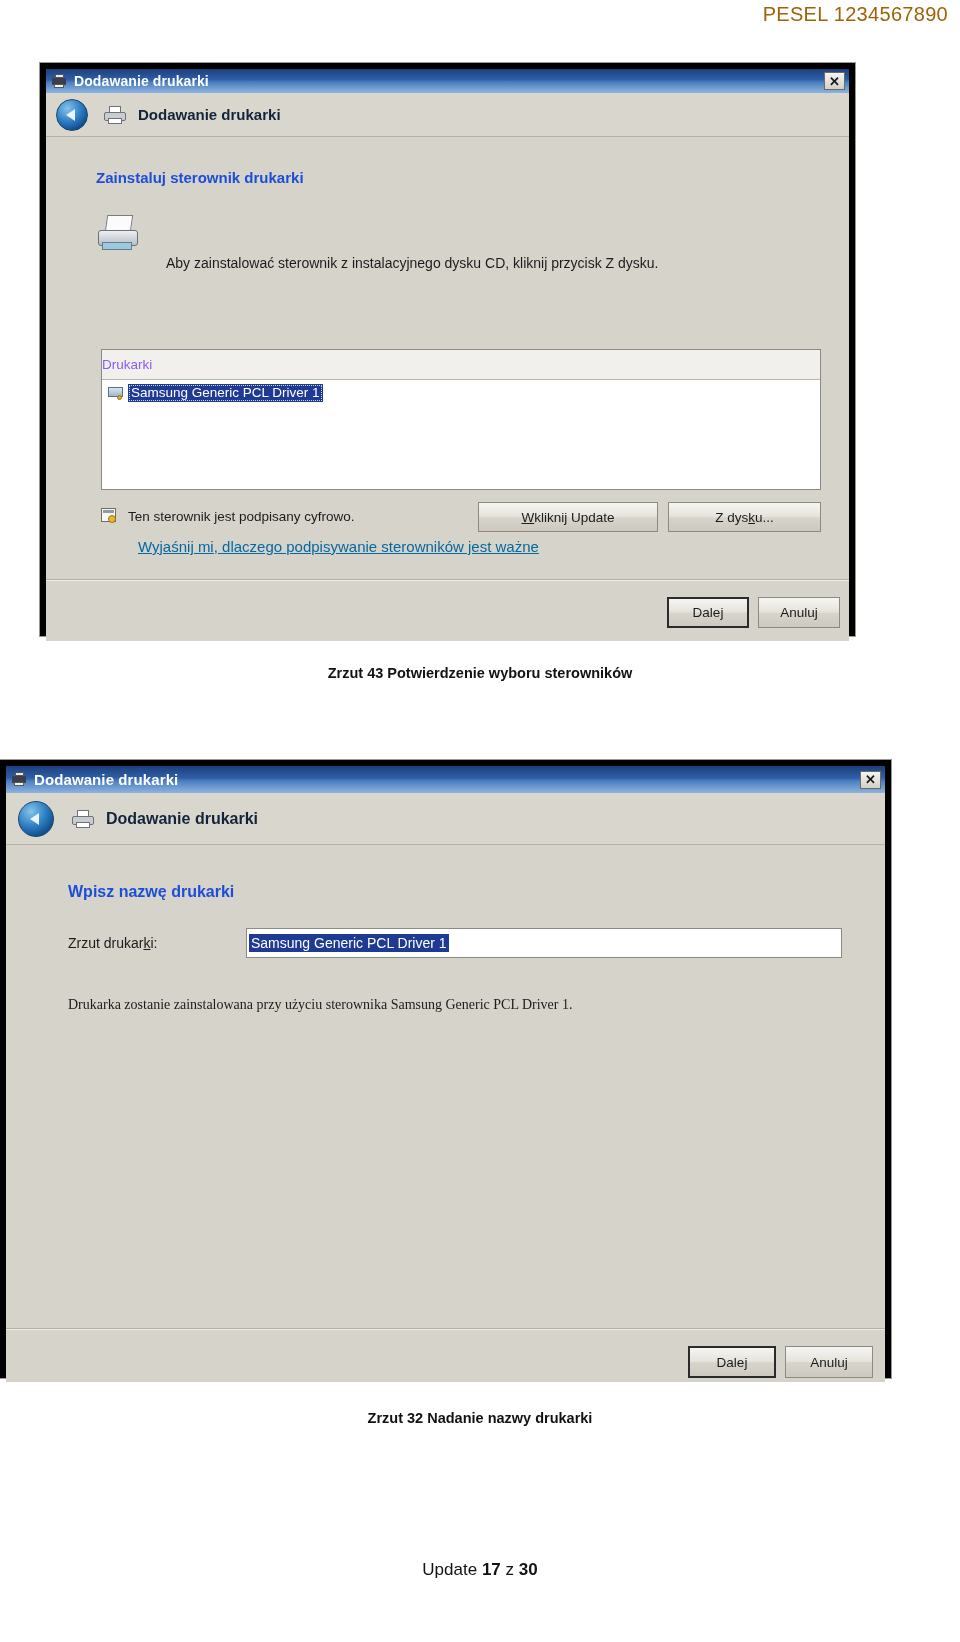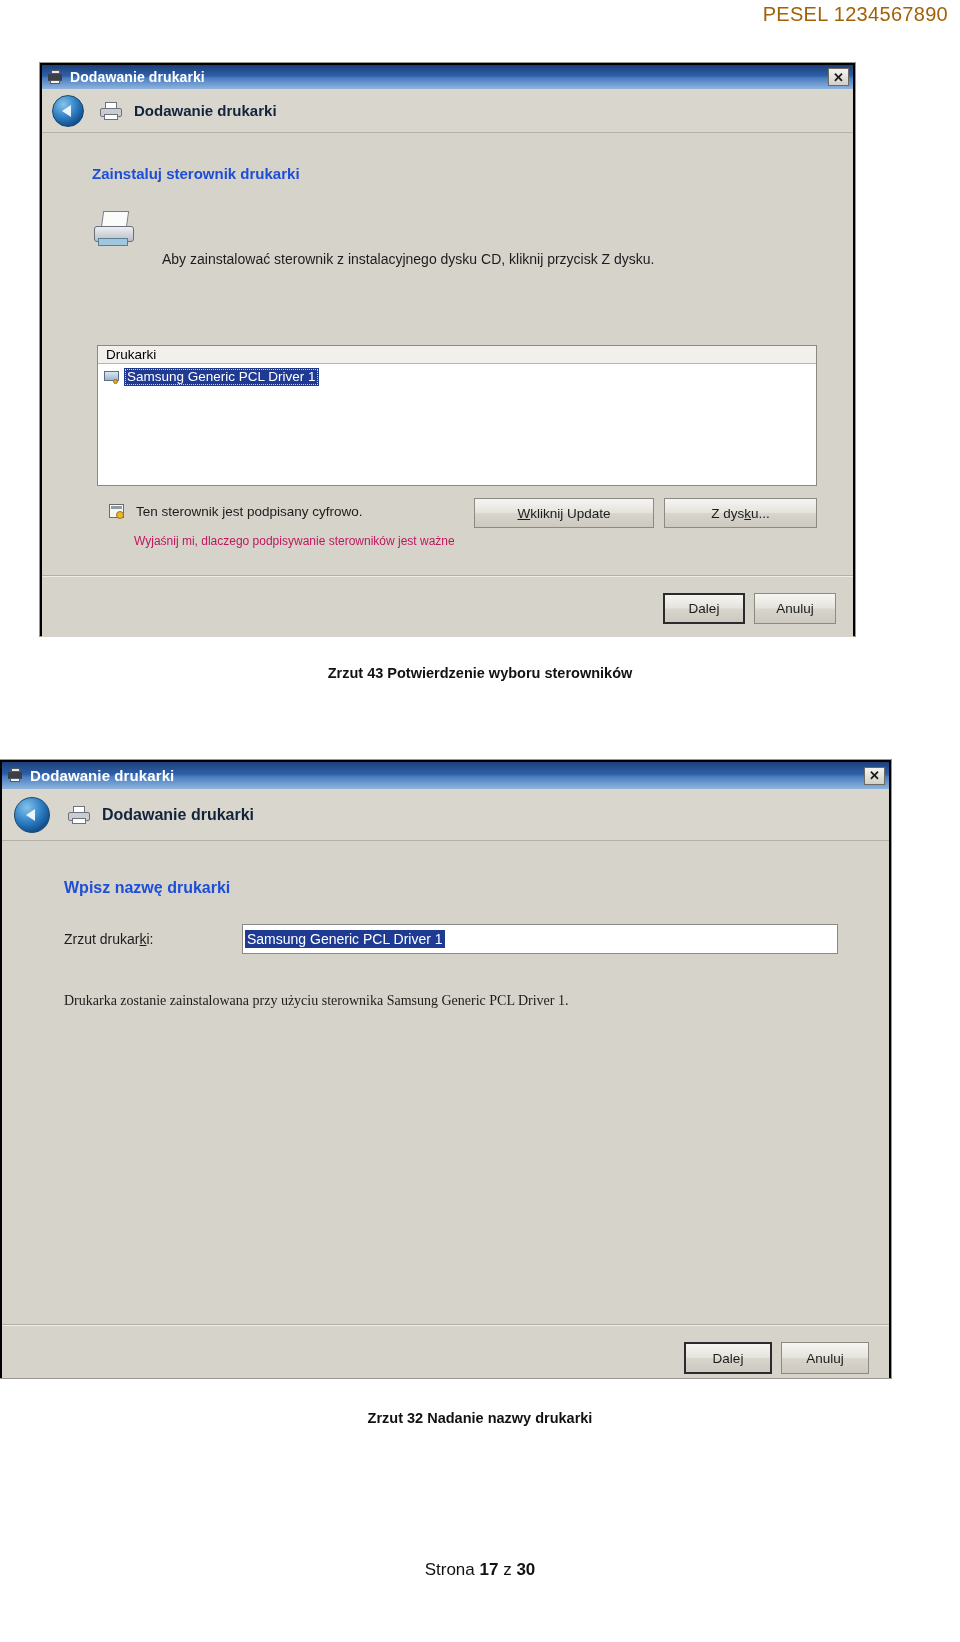--- a/index.html
+++ b/index.html
@@ -30,21 +30,21 @@
     letter-spacing: 0.3px;
     line-height: 28px;
     color: #a16207;
   }
 
   
   .dialog {
     position: absolute;
     background: #d6d3cb;
     box-sizing: border-box;
-    border: 2px solid #000000;
+    border: 6px solid #000000;
   }
   .dlg-shadow { box-shadow: 0 0 0 1px #9a978f; }
 
   .titlebar {
     height: 24px;
     background: linear-gradient(to bottom, #1d3f7a 0%, #2f5fa8 45%, #4a7ec0 55%, #8fb4dd 100%);
     display: flex;
     align-items: center;
     padding: 0 2px 0 5px;
     box-sizing: border-box;
@@ -215,28 +215,27 @@
   }
 
   
   .listbox {
     background: #ffffff;
     border: 1px solid #8a8a84;
     box-sizing: border-box;
     position: relative;
   }
   .list-header {
-    height: 18px;
+    height: 30px;
     background: #f1f0ec;
     border-bottom: 1px solid #b9b7b0;
     display: flex;
     align-items: center;
-    padding-left: 8px;
     font-size: 13.5px;
-    color: #000000;
+    color: #8b5cf6;
     box-sizing: border-box;
   }
   .list-row {
     display: flex;
     align-items: center;
     height: 20px;
     padding-left: 6px;
     margin-top: 3px;
   }
   .row-icon {
@@ -266,21 +265,21 @@
     font-size: 13.5px;
     padding: 1px 3px 2px 3px;
     outline: 1px dotted #c9d6ef;
     outline-offset: -2px;
     white-space: nowrap;
   }
 
   
   .signed-row {
     display: flex;
-    margin-left: 12px;
+    align-items: center;
   }
   .cert-icon {
     width: 18px; height: 16px;
     position: relative;
     flex: none;
   }
   .cert-icon .pg {
     position: absolute; left: 0; top: 0;
     width: 15px; height: 14px;
     background: #f7f7f4;
@@ -300,22 +299,23 @@
     border-radius: 50%;
     box-sizing: border-box;
   }
   .signed-text {
     font-size: 13.5px;
     color: #1c1c1c;
     margin-left: 9px;
     white-space: nowrap;
   }
   .hyperlink {
-    color: #be185d;
-    font-size: 12px;
+    color: #0369a1;
+    font-size: 15px;
+    text-decoration: underline;
     white-space: nowrap;
   }
 
   
   .btn {
     background: linear-gradient(to bottom,#f6f5f2 0%,#e6e3dc 48%,#d8d5cd 52%,#cdc9c0 100%);
     border: 1px solid #8d8a82;
     box-sizing: border-box;
     display: flex;
     align-items: center;
@@ -511,14 +511,14 @@
     <div class="btn" style="position:absolute; left:779px; top:501px; width:88px; height:32px;">
       <span>Anuluj</span>
     </div>
 
   </div>
 </div>
 
 <div class="caption" style="top:1410px;">Zrzut 32 Nadanie nazwy drukarki</div>
 
 <div class="page-footer" style="top:1560px;">
-  <span>Strona </span><b>17</b><span> z </span><b>30</b>
+  <span>Update </span><b>17</b><span> z </span><b>30</b>
 </div>
 
 </body></html>

